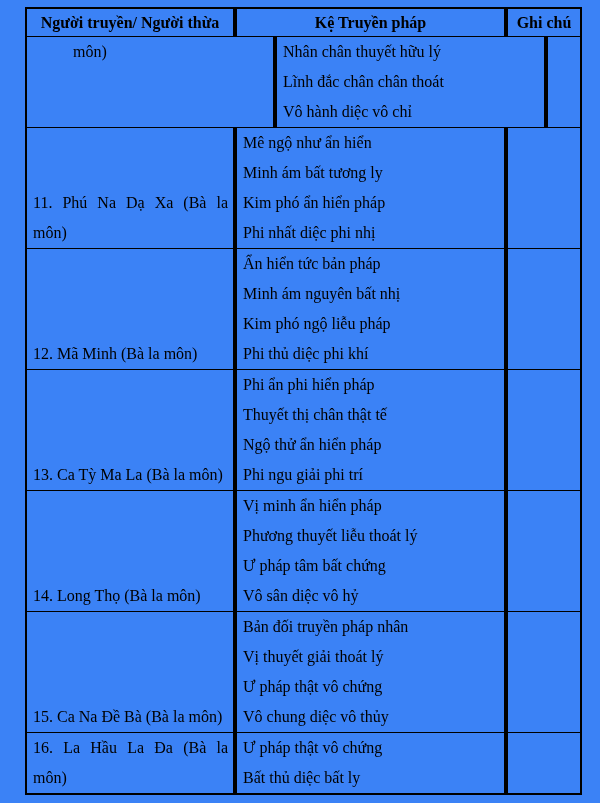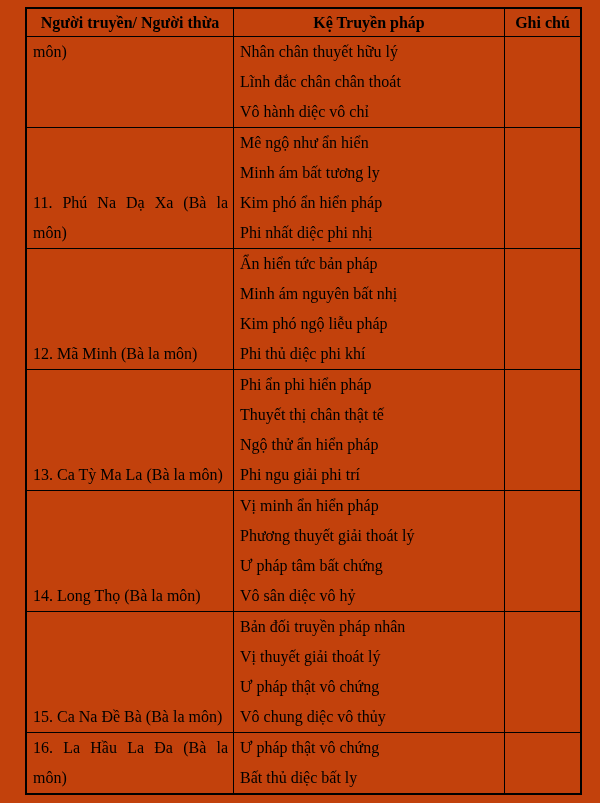--- a/index.html
+++ b/index.html
@@ -1,40 +1,40 @@
 <!DOCTYPE html>
 <html><head>
 <meta charset="utf-8">
 <style>
   html, body { margin:0; padding:0; }
   .page {
     position: relative;
     width: 600px;
     height: 803px;
-    background: #c2410c;
+    background: #3b82f6;
     color: #000000;
     font-family: "Liberation Serif", "DejaVu Serif", serif;
   }
   .tbl {
     position: absolute;
     left: 25px;
     top: 7px;
     width: 553px;
     border: 2px solid #000000;
   }
   .row {
     display: grid;
     grid-template-columns: 206px 271px 1fr;
   }
   .row + .row { border-top: 1px solid #000000; }
   .cell {
     overflow: hidden;
     box-sizing: border-box;
   }
-  .cell + .cell { border-left: 1px solid #000000; }
+  .cell + .cell { border-left: 4px solid #000000; }
 
   .header-row .cell {
     height: 27px;
     line-height: 27px;
     font-weight: bold;
     font-size: 16px;
     text-align: center;
     white-space: nowrap;
   }
 
@@ -51,21 +51,21 @@
     line-height: 30px;
     text-align: justify;
   }
   .verse-cell { padding-left: 6px; }
   .verse-cell p {
     margin: 0;
     font-size: 16px;
     line-height: 30px;
     white-space: nowrap;
   }
-  .h86  { min-height: 85px; }
+  .h86  { min-height: 85px; padding-left: 40px; }
   .h120 { min-height: 119px; }
   .h61  { min-height: 60px; }
 </style>
 </head>
 <body>
 
 <div class="page">
   <div class="tbl">
 
     <div class="row header-row">
@@ -124,21 +124,21 @@
       </div>
       <div class="cell"></div>
     </div>
 
     <div class="row h120">
       <div class="cell name-cell">
         <p>14. Long Thọ (Bà la môn)</p>
       </div>
       <div class="cell verse-cell">
         <p>Vị minh ẩn hiển pháp</p>
-        <p>Phương thuyết giải thoát lý</p>
+        <p>Phương thuyết liễu thoát lý</p>
         <p>Ư pháp tâm bất chứng</p>
         <p>Vô sân diệc vô hỷ</p>
       </div>
       <div class="cell"></div>
     </div>
 
     <div class="row h120">
       <div class="cell name-cell">
         <p>15. Ca Na Đề Bà (Bà la môn)</p>
       </div>

